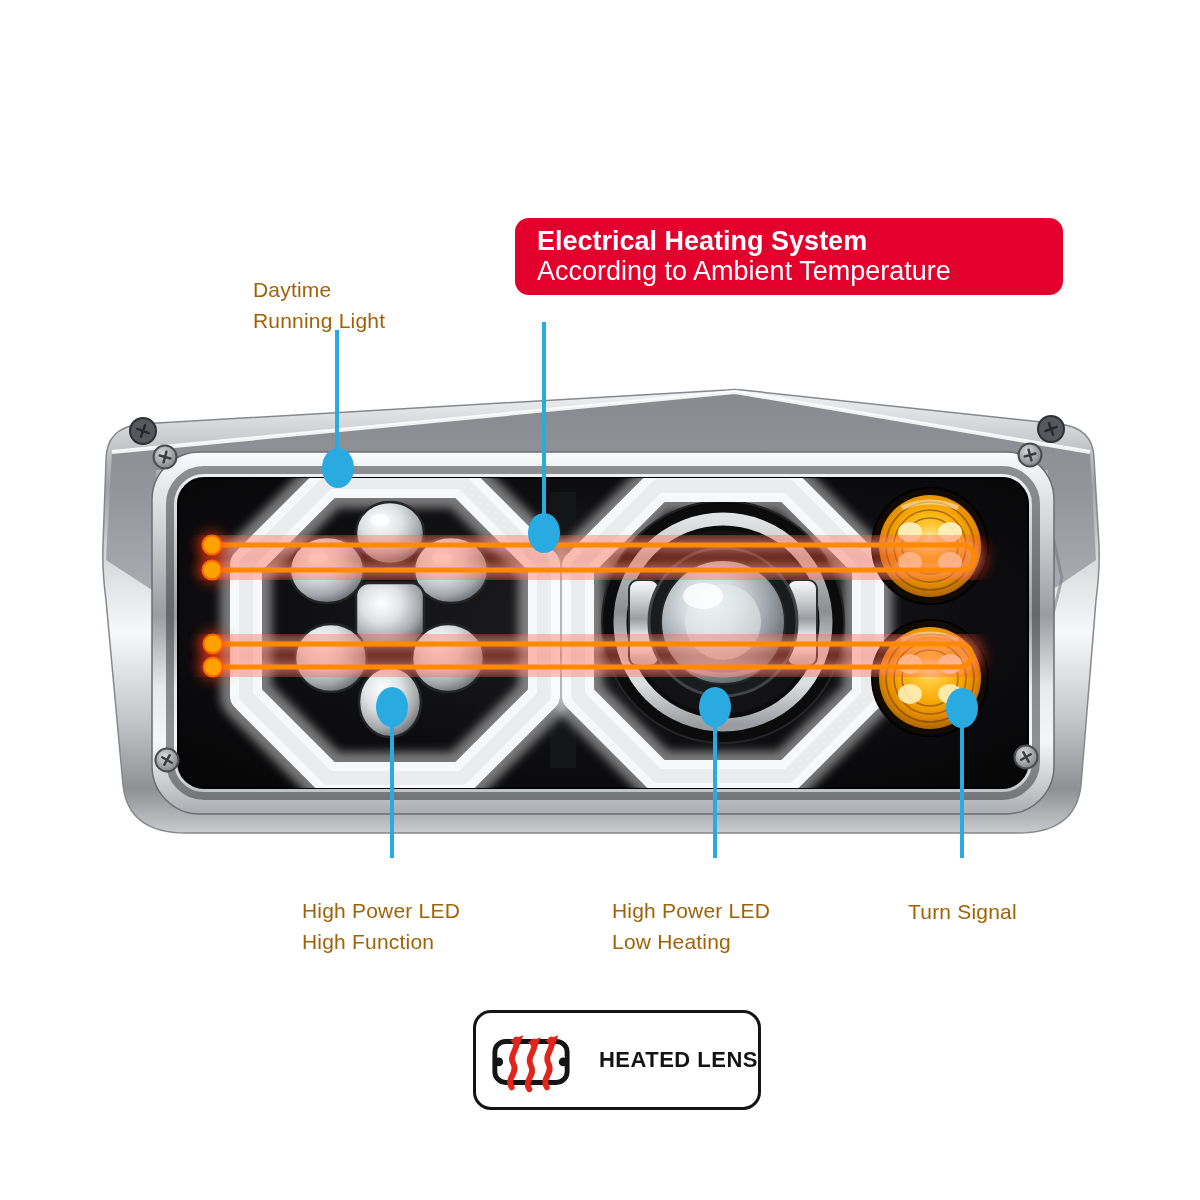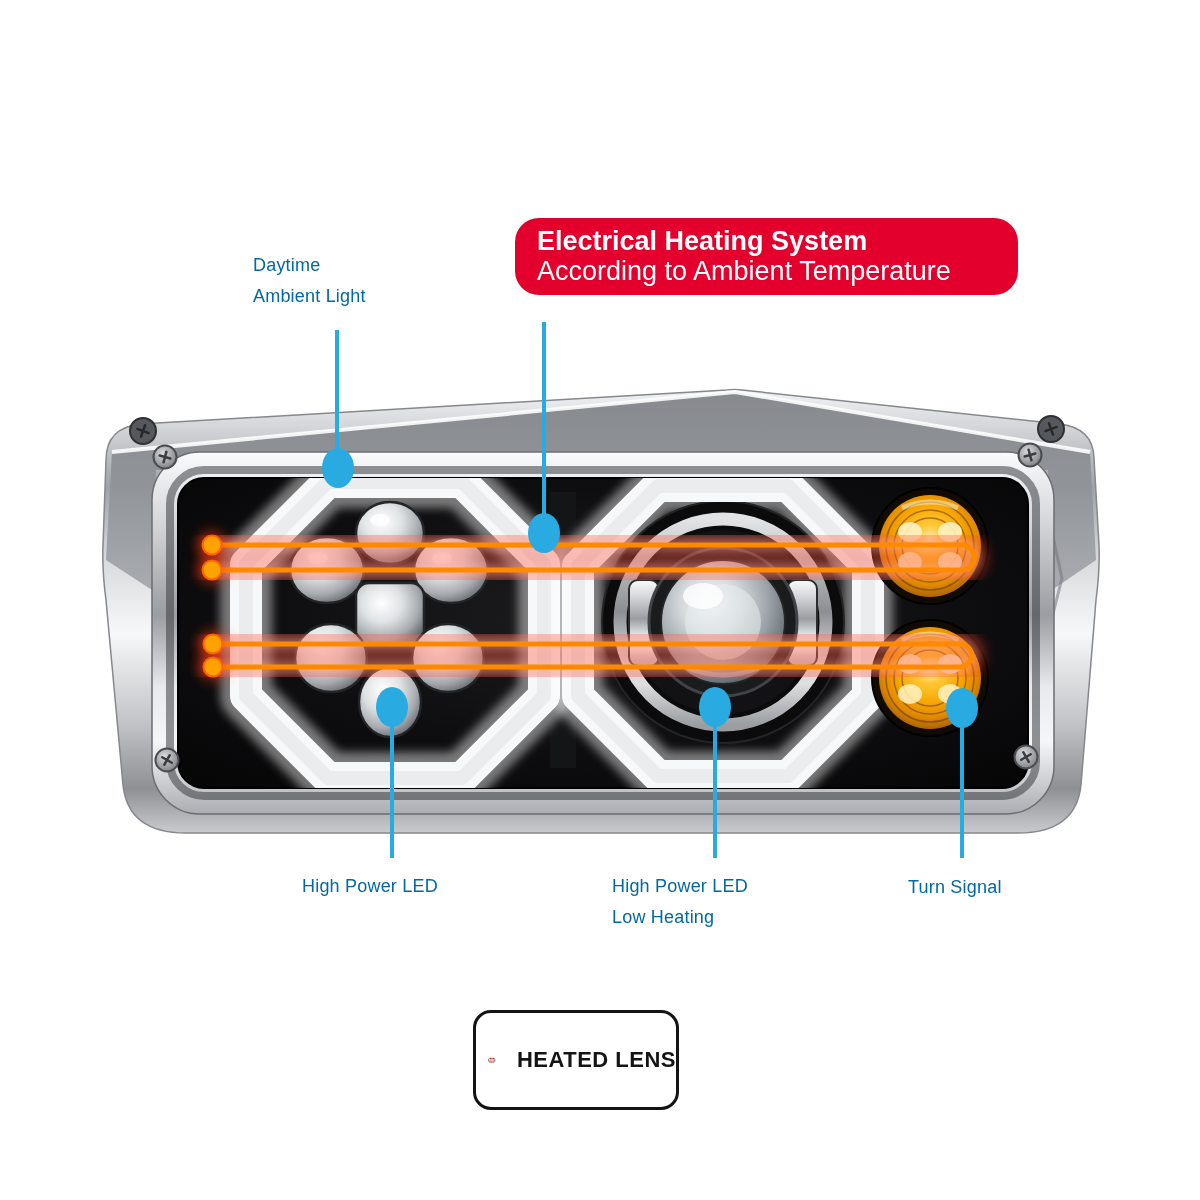--- a/index.html
+++ b/index.html
@@ -3,41 +3,41 @@
 <meta charset="utf-8">
 <style>
   html,body{margin:0;padding:0;background:#ffffff;}
   #canvas{
     position:relative;width:1200px;height:1200px;background:#ffffff;overflow:hidden;
     font-family:"Liberation Sans", sans-serif;
   }
   .abs{position:absolute;}
   
   .label{
-    color:#0369a1;font-size:18px;line-height:31px;font-weight:400;
-    letter-spacing:.2px;white-space:nowrap;
+    color:#a16207;font-size:21px;line-height:31px;font-weight:400;
+    letter-spacing:.2px;white-space:nowrap;margin-top:24px;
   }
   .label span{display:block;}
   
   #heat-box{
-    left:515px;top:218px;width:503px;box-sizing:border-box;
-    background:#E3002C;border-radius:24px;
+    left:515px;top:218px;width:548px;box-sizing:border-box;
+    background:#E3002C;border-radius:14px;
     padding:8px 14px 9px 22px;color:#ffffff;
     font-size:27px;line-height:30px;white-space:nowrap;
   }
   #heat-box .t{font-weight:700;display:block;}
   #heat-box .b{font-weight:400;display:block;}
   
   .leader{width:4px;background:#29ABE2;}
   .dot{
     width:32px;height:40px;border-radius:50%;background:#29ABE2;
   }
   
   #badge{
-    left:473px;top:1010px;width:206px;height:100px;box-sizing:border-box;
+    left:473px;top:1010px;width:288px;height:100px;box-sizing:border-box;
     border:3px solid #141414;border-radius:18px;background:#ffffff;
     display:flex;align-items:center;padding-left:12px;gap:12px;
   }
   #badge .txt{
     font-weight:700;font-size:22px;letter-spacing:.5px;color:#141414;margin-left:9px;
     white-space:nowrap;
   }
 </style>
 </head>
 <body>
@@ -248,30 +248,31 @@
   <div class="abs leader" style="left:390px;top:720px;height:138px;"></div>
 
   <div class="abs dot" style="left:699px;top:687px;"></div>
   <div class="abs leader" style="left:713px;top:720px;height:138px;"></div>
 
   <div class="abs dot" style="left:946px;top:688px;"></div>
   <div class="abs leader" style="left:960px;top:721px;height:137px;"></div>
 
   <div class="abs label" style="left:253px;top:250px;">
     <span>Daytime</span>
-    <span>Ambient Light</span>
+    <span>Running Light</span>
   </div>
 
   <div class="abs" id="heat-box">
     <span class="t">Electrical Heating System</span>
     <span class="b">According to Ambient Temperature</span>
   </div>
 
   <div class="abs label" style="left:302px;top:871px;">
     <span>High Power LED</span>
+    <span>High Function</span>
   </div>
 
   <div class="abs label" style="left:612px;top:871px;">
     <span>High Power LED</span>
     <span>Low Heating</span>
   </div>
 
   <div class="abs label" style="left:908px;top:872px;text-align:center;">
     <span>Turn Signal</span>
   </div>

